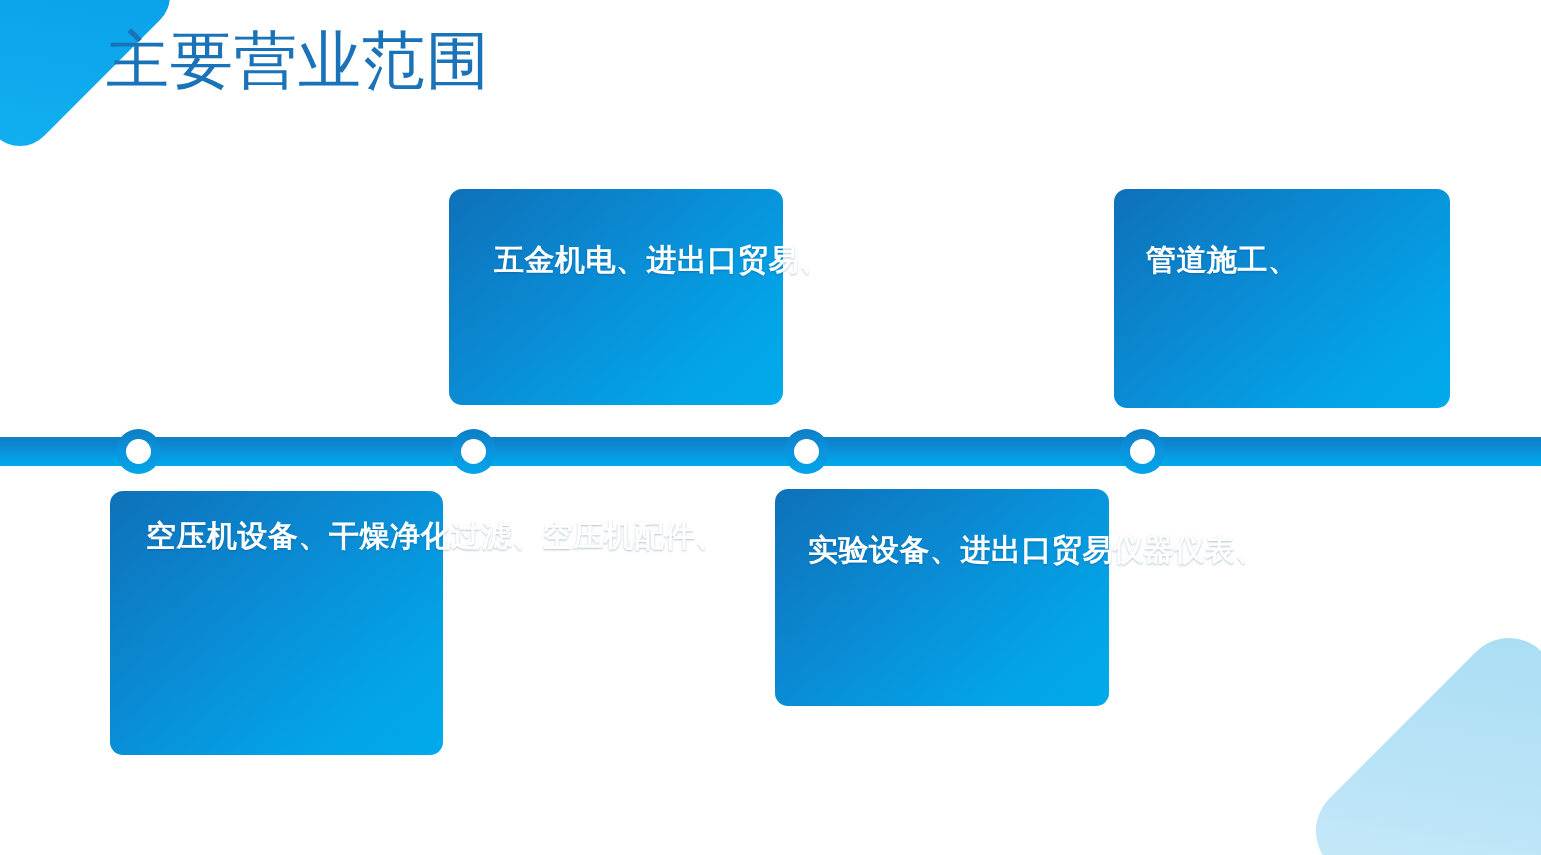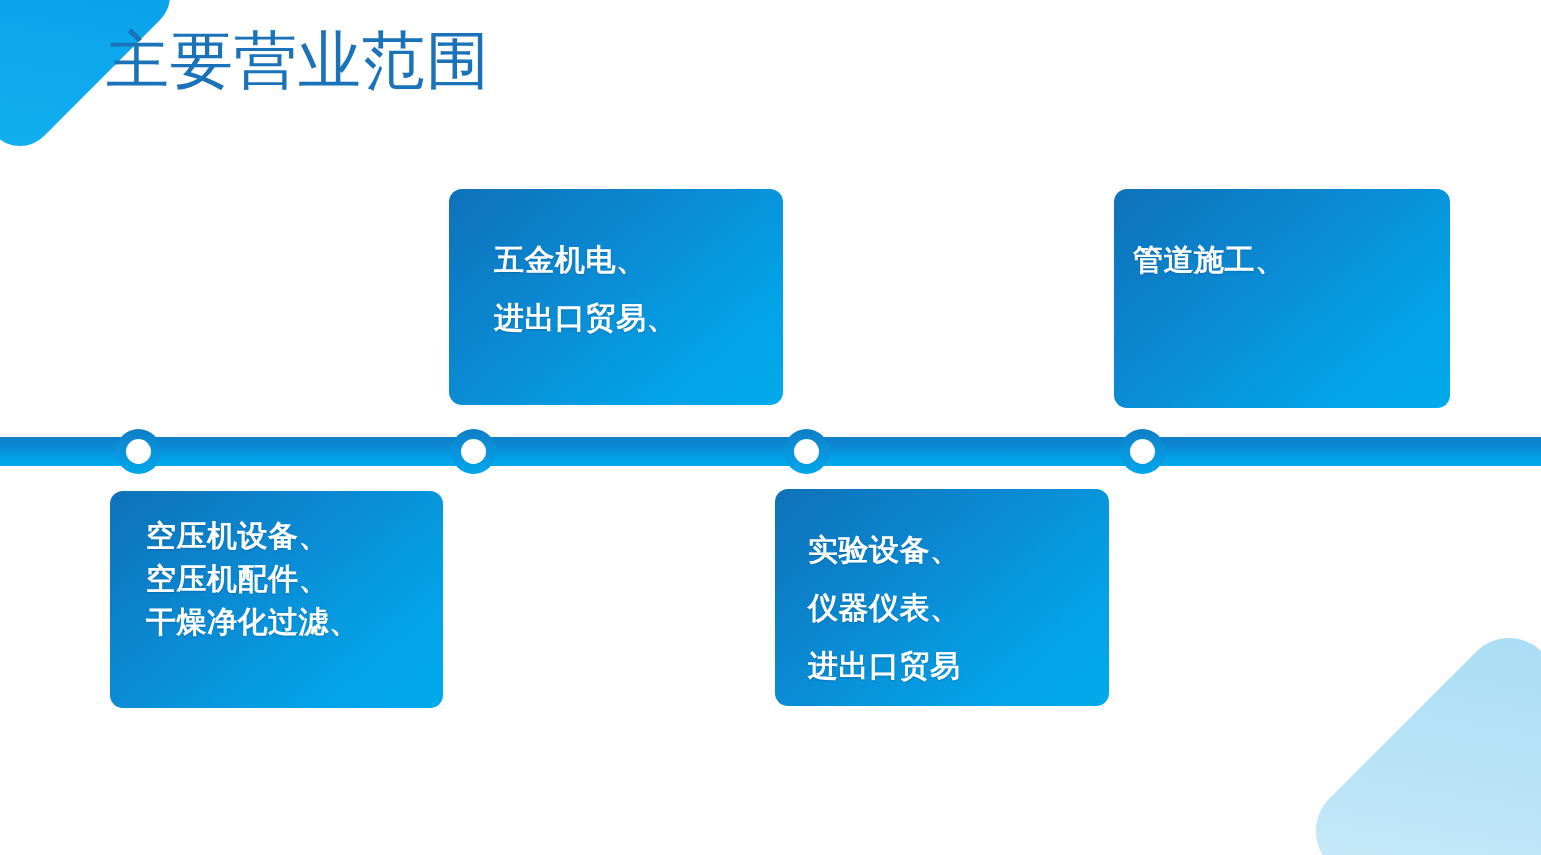--- a/index.html
+++ b/index.html
@@ -90,44 +90,44 @@
     color: #ffffff;
     font-weight: bold;
     background: linear-gradient(140deg, #0e71b9 0%, #0a8bd4 42%, #03a3e7 78%, #00aaeb 100%);
     text-shadow: 0 1px 2px rgba(0, 60, 110, 0.30);
   }
   .card-text {
     position: absolute;
     left: 0;
     right: 0;
     display: flex;
-    flex-direction: column;
+    flex-direction: row;
   }
   .card-line {
     white-space: nowrap;
   }
 
   
-  .card-1 { left: 110px; top: 491px; width: 333px; height: 217px; }
+  .card-1 { left: 110px; top: 491px; width: 333px; height: 264px; }
   .card-1 .card-text { left: 36px; top: 23px; }
   .card-1 .card-line { font-size: 30px; line-height: 43px; letter-spacing: 0.5px; }
 
   
   .card-2 { left: 449px; top: 189px; width: 334px; height: 216px; }
   .card-2 .card-text { left: 45px; top: 42px; }
   .card-2 .card-line { font-size: 30px; line-height: 58px; letter-spacing: 0.5px; }
 
   
   .card-3 { left: 775px; top: 489px; width: 334px; height: 217px; padding-left: 19px; }
   .card-3 .card-text { left: 33px; top: 32px; }
   .card-3 .card-line { font-size: 30px; line-height: 58px; letter-spacing: 0.5px; }
 
   
   .card-4 { left: 1114px; top: 189px; width: 336px; height: 219px; }
-  .card-4 .card-text { left: 19px; top: 42px; justify-content: space-between; }
+  .card-4 .card-text { left: 32px; top: 42px; justify-content: space-between; }
   .card-4 .card-line { font-size: 30px; line-height: 58px; letter-spacing: 0.5px; }
 </style>
 </head>
 <body>
 
 <div id="slide">
 
   <div class="corner-tl"></div>
   <div class="corner-br"></div>
 
@@ -136,37 +136,37 @@
   <div class="timeline-bar"></div>
 
   <div class="timeline-node" style="left:116px; top:429px;"></div>
   <div class="timeline-node" style="left:451px; top:429px;"></div>
   <div class="timeline-node" style="left:784px; top:429px;"></div>
   <div class="timeline-node" style="left:1120px; top:429px;"></div>
 
   <div class="card card-1">
     <div class="card-text">
       <span class="card-line">空压机设备、</span>
+      <span class="card-line">干燥净化过滤、</span>
       <span class="card-line">空压机配件、</span>
-      <span class="card-line">干燥净化过滤、</span>
     </div>
   </div>
 
   <div class="card card-2">
     <div class="card-text">
       <span class="card-line">五金机电、</span>
       <span class="card-line">进出口贸易、</span>
     </div>
   </div>
 
   <div class="card card-3">
     <div class="card-text">
       <span class="card-line">实验设备、</span>
+      <span class="card-line">进出口贸易</span>
       <span class="card-line">仪器仪表、</span>
-      <span class="card-line">进出口贸易</span>
     </div>
   </div>
 
   <div class="card card-4">
     <div class="card-text">
       <span class="card-line">管道施工、</span>
     </div>
   </div>
 
 </div>

